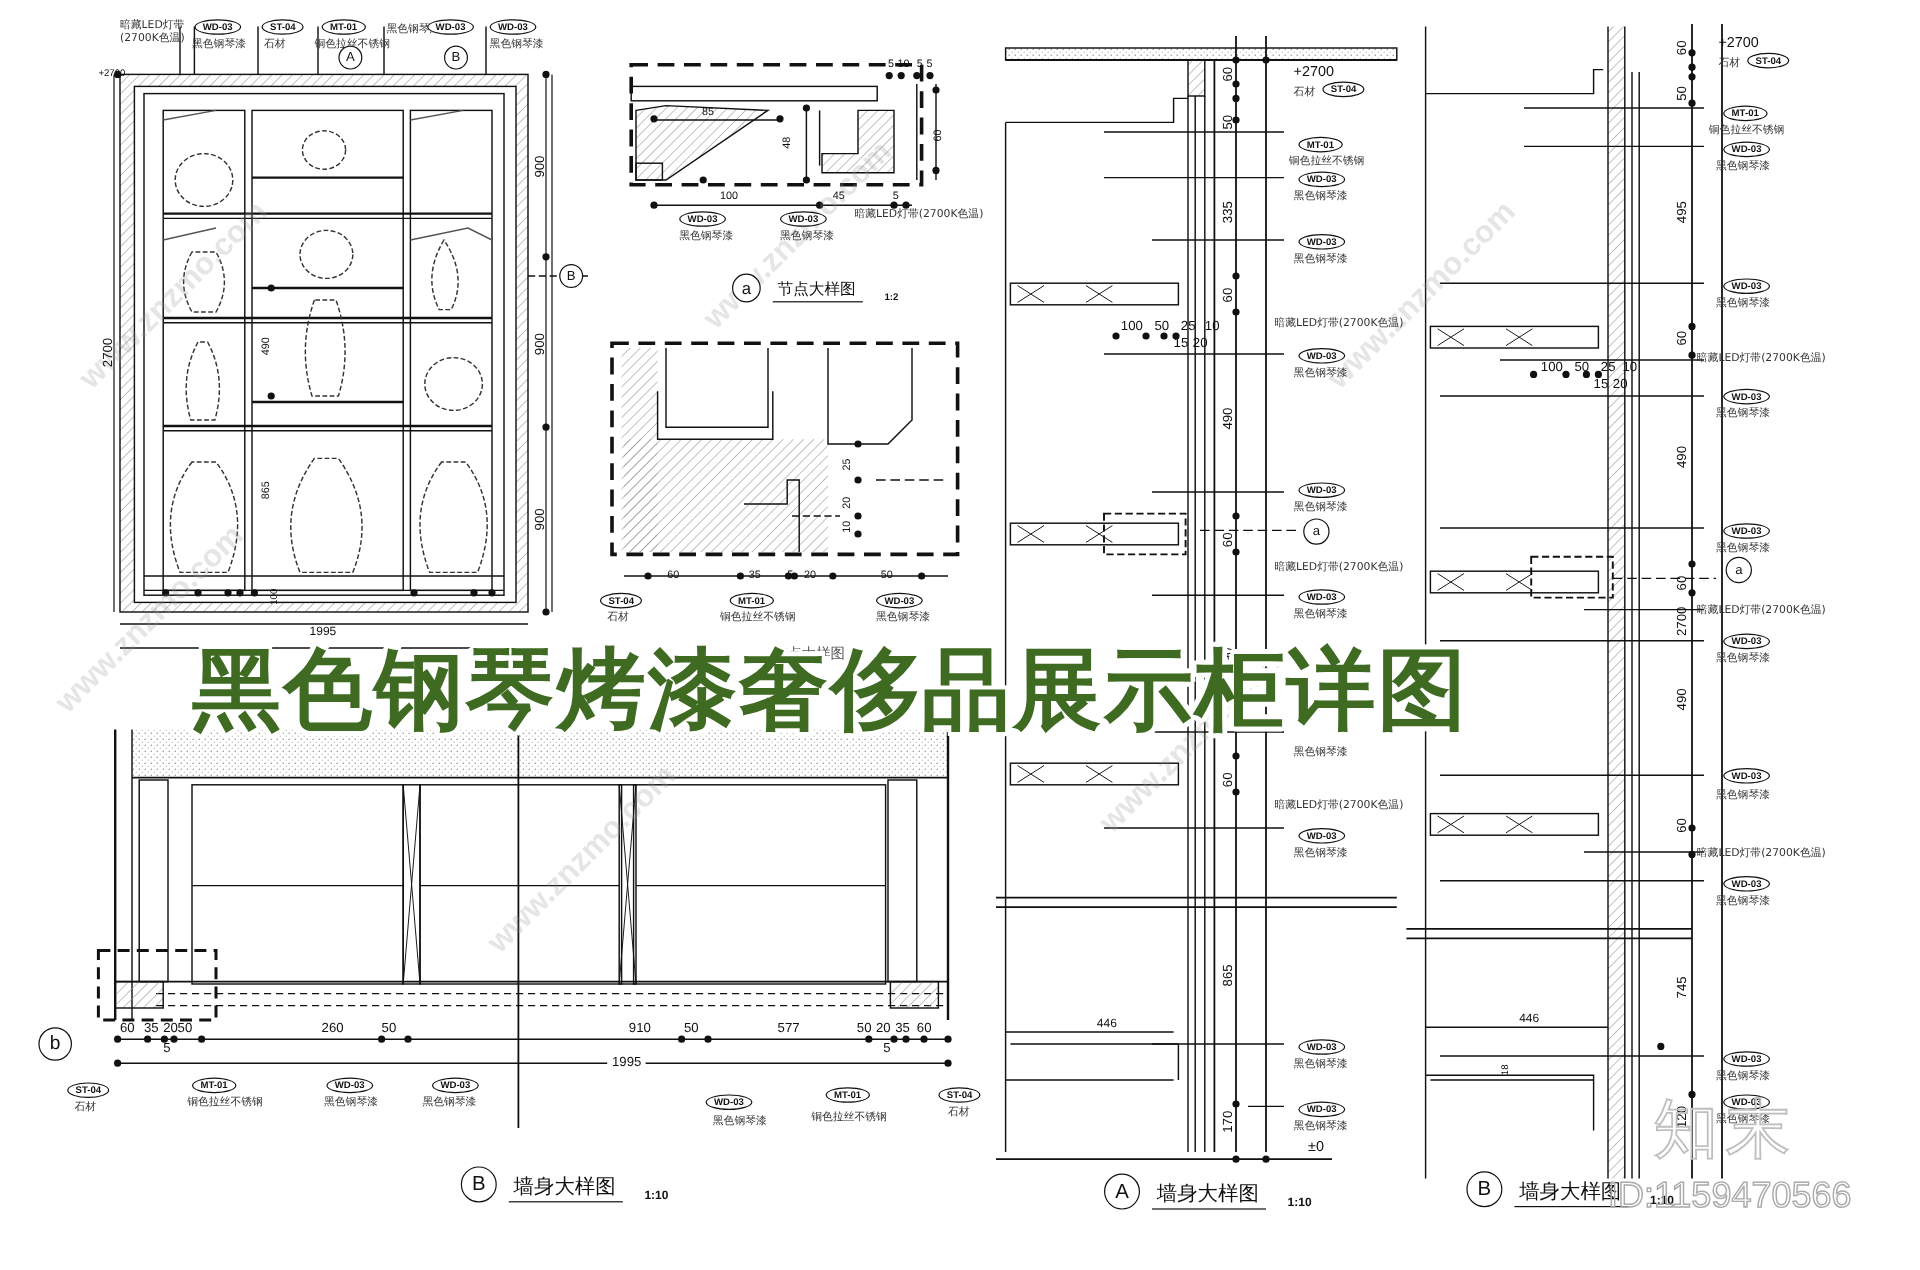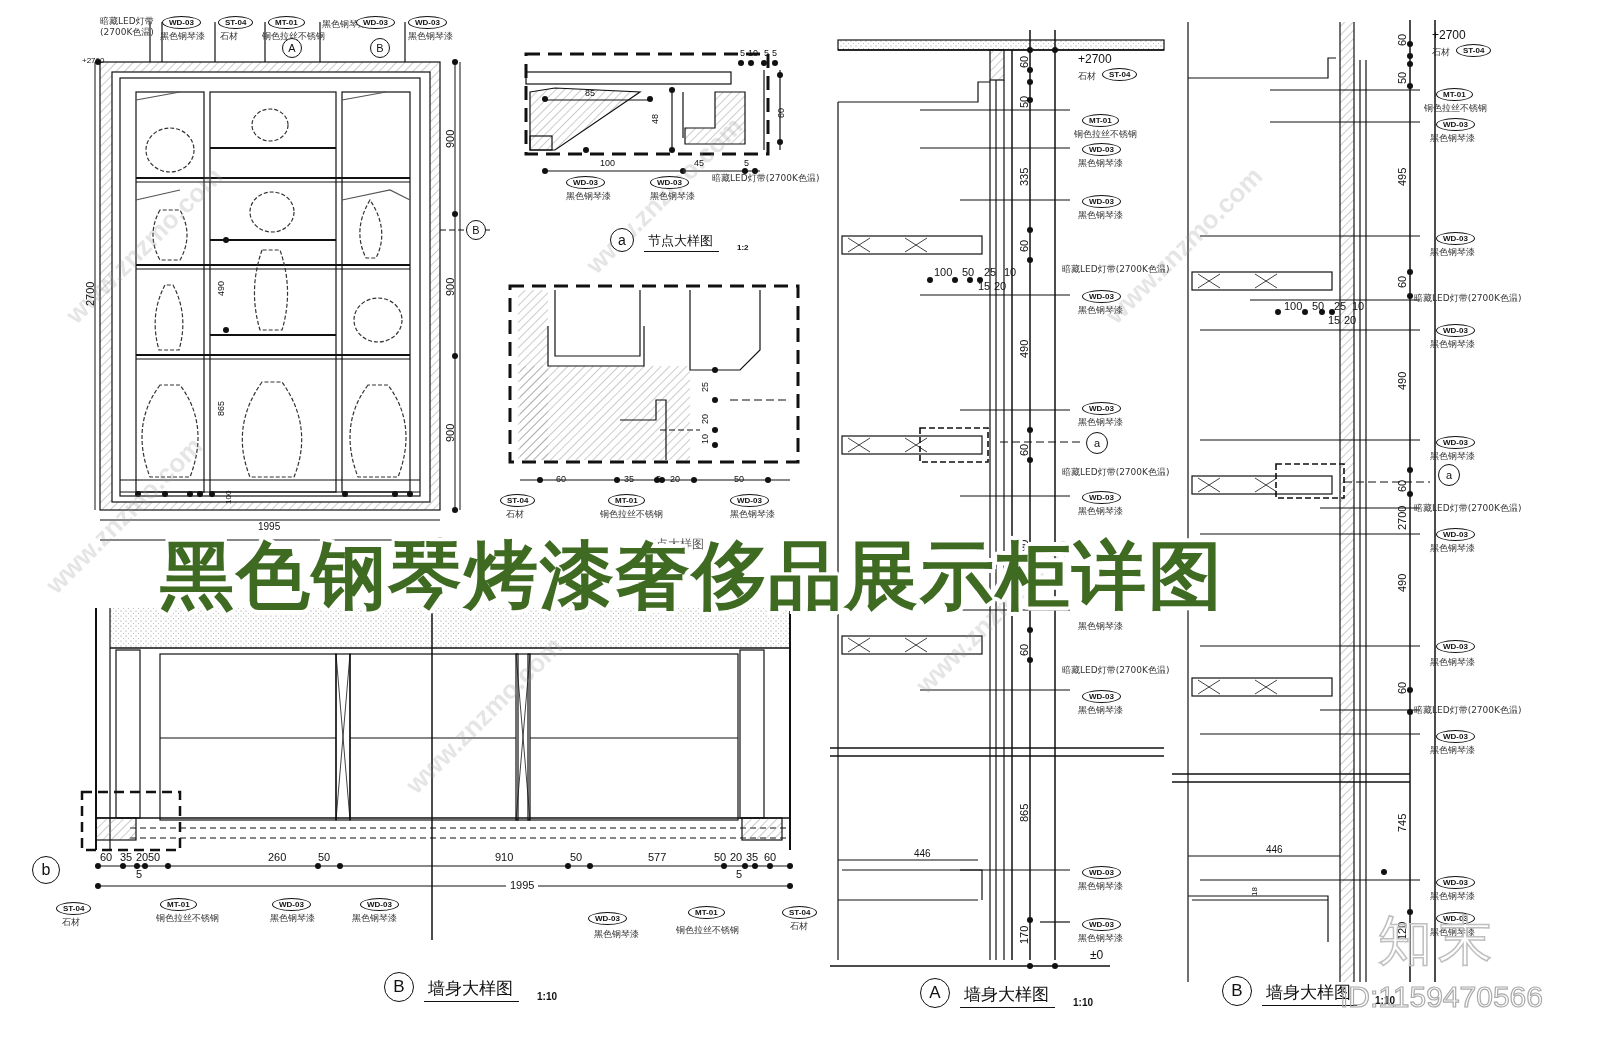--- a/index.html
+++ b/index.html
@@ -402,21 +402,21 @@
 </section>
 
 <section>
   <div class="cap-circle" style="position:absolute;left:32px;top:856px;width:26px;height:26px;font-size:16px;">b</div>
   <div class="dim" style="left:100px;top:851px;">60</div>
   <div class="dim" style="left:120px;top:851px;">35</div>
   <div class="dim" style="left:136px;top:851px;">20</div>
   <div class="dim" style="left:148px;top:851px;">50</div>
   <div class="dim" style="left:268px;top:851px;">260</div>
   <div class="dim" style="left:318px;top:851px;">50</div>
-  <div class="dim" style="left:495px;top:851px;">910</div>
+  <div class="dim" style="left:524px;top:851px;">910</div>
   <div class="dim" style="left:570px;top:851px;">50</div>
   <div class="dim" style="left:648px;top:851px;">577</div>
   <div class="dim" style="left:714px;top:851px;">50</div>
   <div class="dim" style="left:730px;top:851px;">20</div>
   <div class="dim" style="left:746px;top:851px;">35</div>
   <div class="dim" style="left:764px;top:851px;">60</div>
   <div class="dim" style="left:136px;top:868px;">5</div>
   <div class="dim" style="left:736px;top:868px;">5</div>
   <div class="dim" style="left:506px;top:879px;background:#fff;padding:0 4px;">1995</div>
   <div class="tag" style="left:56px;top:902px;">ST-04</div>

